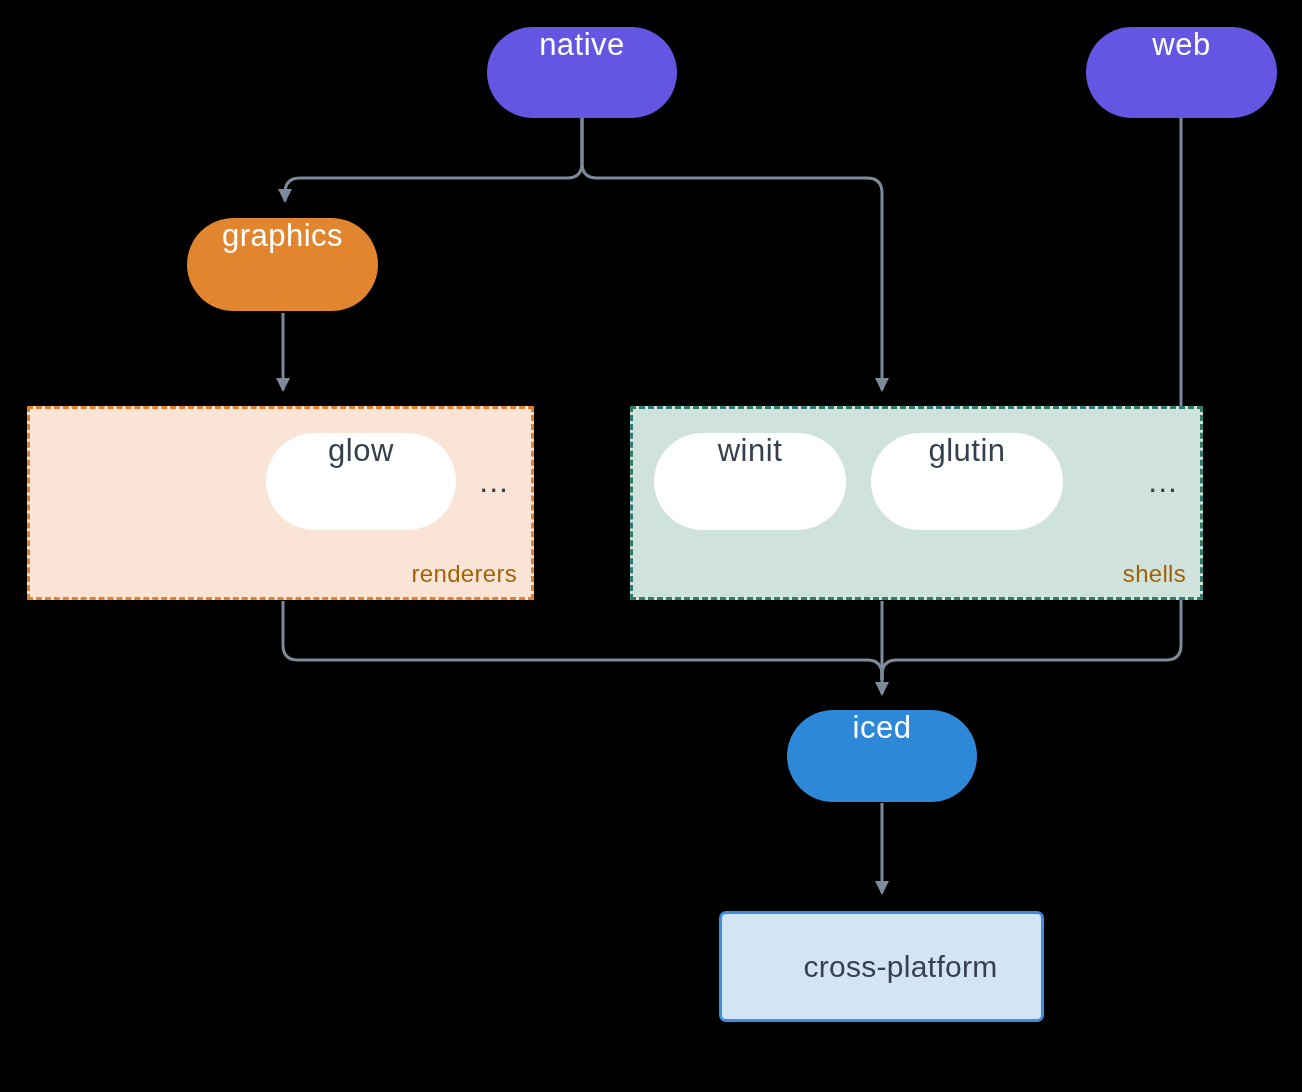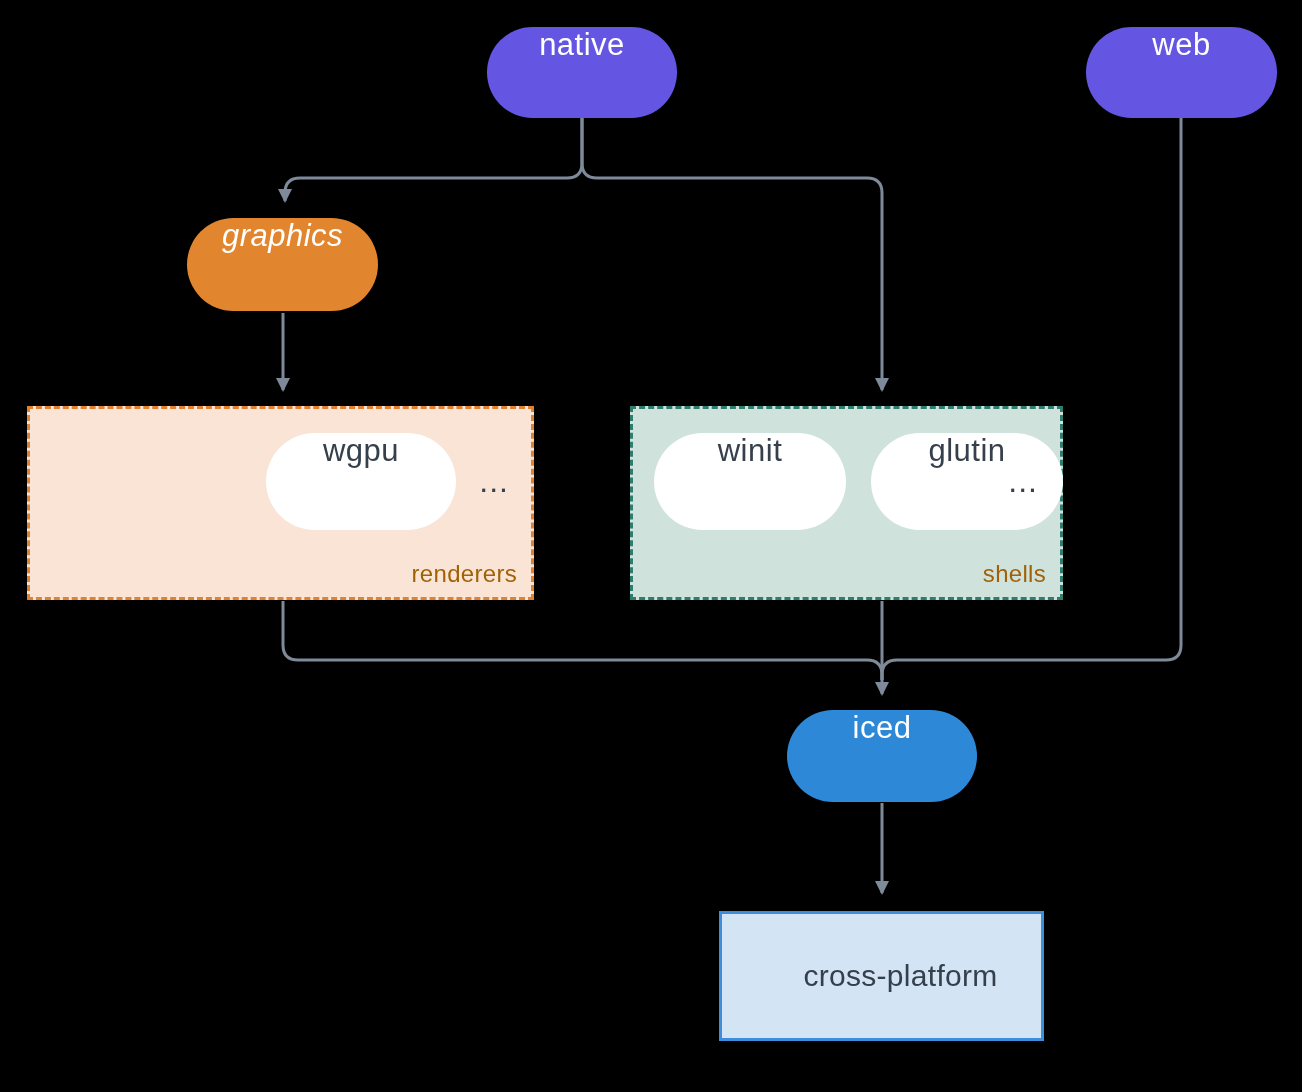--- a/index.html
+++ b/index.html
@@ -19,36 +19,36 @@
     border-radius: 999px;
     font-size: 31px;
     letter-spacing: 0.5px;
   }
   .pill-native, .pill-web { background: #6456e2; color: #ffffff; }
   .pill-graphics { background: #e2852f; color: #ffffff; }
   .pill-iced { background: #2d89d8; color: #ffffff; }
   .pill-white { background: #ffffff; color: #36404c; }
   .pill-native   { left: 487px;  top: 27px;  width: 190px; height: 91px; }
   .pill-web      { left: 1086px; top: 27px;  width: 191px; height: 91px; }
-  .pill-graphics { left: 187px;  top: 218px; width: 191px; height: 93px; font-style: italic; }
+  .pill-graphics { left: 187px;  top: 218px; width: 191px; height: 93px; }
   .pill-iced     { left: 787px;  top: 710px; width: 190px; height: 92px; }
 
   .group {
     position: absolute;
     top: 406px;
     height: 194px;
     box-sizing: border-box;
   }
   .group-renderers {
     left: 27px; width: 507px;
     background: #f9e4d6;
     border: 3px dashed #e2812f;
   }
   .group-shells {
-    left: 630px; width: 433px;
+    left: 630px; width: 573px;
     background: #d0e2dc;
     border: 3px dashed #2e7d6e;
   }
   .group .pill { top: 24px; height: 97px; }
   .group-renderers .pill-a { left: 20px;  width: 190px; }
   .group-renderers .pill-b { left: 236px; width: 190px; }
   .group-shells .pill-a    { left: 21px;  width: 192px; }
   .group-shells .pill-b    { left: 238px; width: 192px; }
   .more-dots {
     position: absolute;
@@ -60,25 +60,25 @@
   .group-label {
     position: absolute;
     right: 14px; bottom: 9px;
     font-size: 24px;
     color: #a16207;
     letter-spacing: 0.3px;
   }
   .app-box {
     position: absolute;
     left: 719px; top: 911px;
-    width: 325px; height: 130px;
+    width: 325px; height: 111px;
     box-sizing: border-box;
     background: #d3e4f5;
     border: 3px solid #3c8edd;
-    border-radius: 0;
+    border-radius: 7px;
     display: flex;
     flex-direction: column;
     align-items: center;
     justify-content: center;
     color: #36404c;
     font-size: 30px;
     line-height: 46px;
     letter-spacing: 0.3px;
     text-align: center;
     padding-left: 38px;
@@ -113,21 +113,21 @@
   <div class="pill pill-web">
     <span>web</span>
   </div>
 
   <div class="pill pill-graphics">
     <span>graphics</span>
   </div>
 
   <div class="group group-renderers">
     <div class="pill pill-white pill-b">
-      <span>wgpu</span>
+      <span>glow</span>
     </div>
     <span class="more-dots">...</span>
     <span class="group-label">renderers</span>
   </div>
 
   <div class="group group-shells">
     <div class="pill pill-white pill-a">
       <span>winit</span>
     </div>
     <div class="pill pill-white pill-b">

